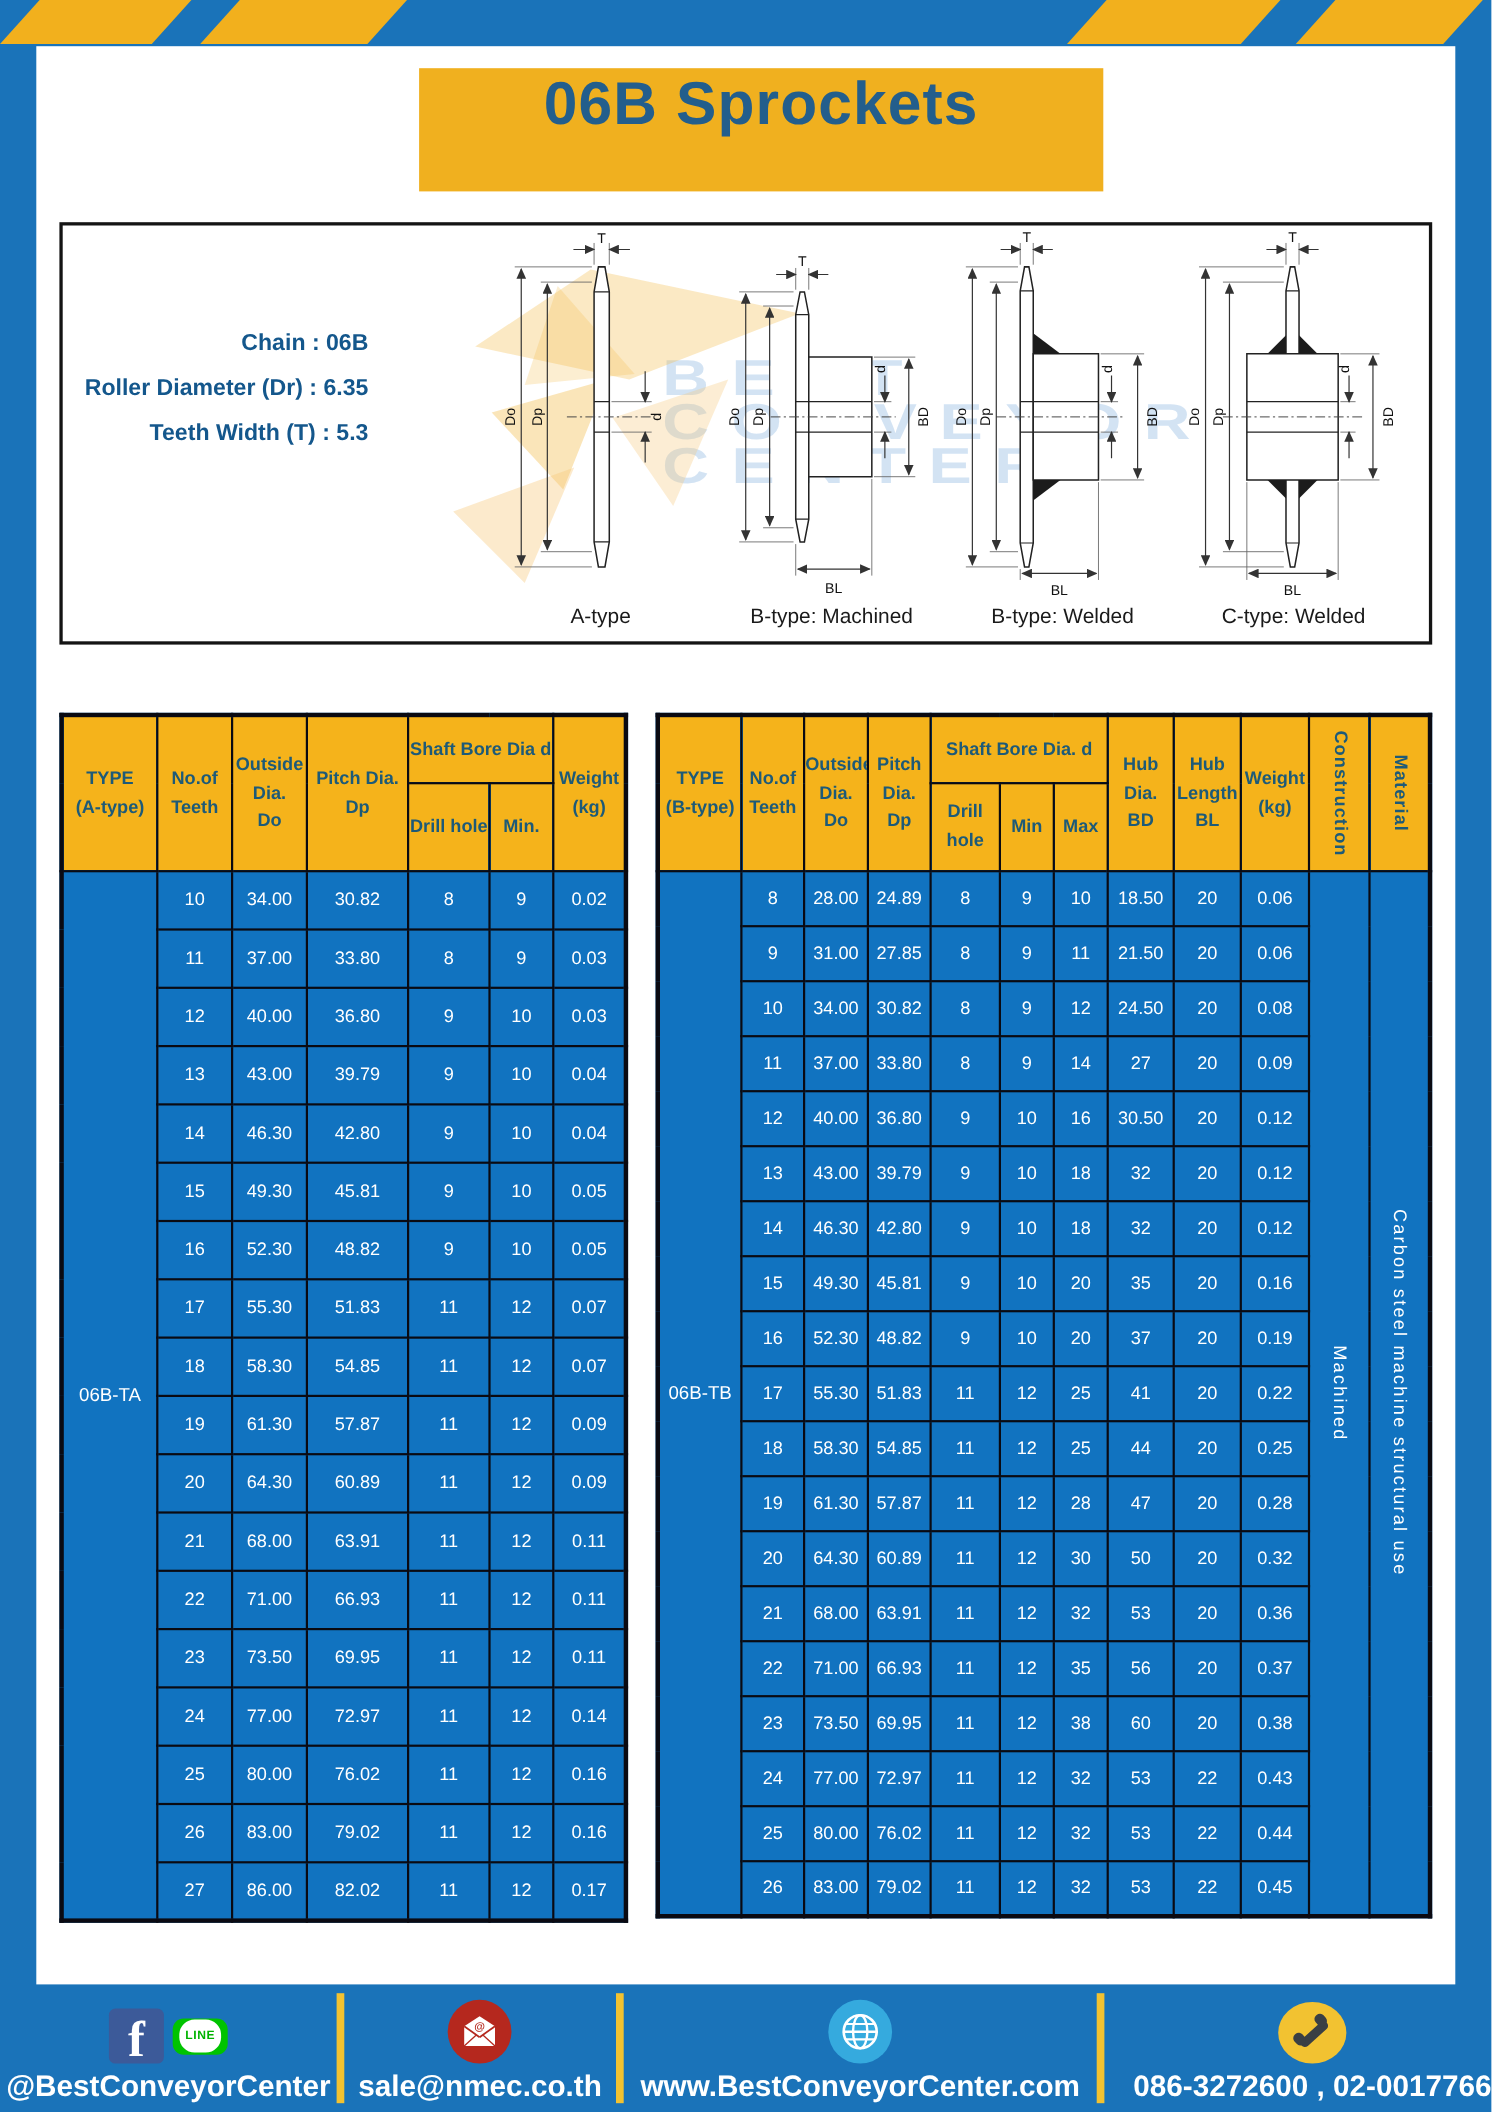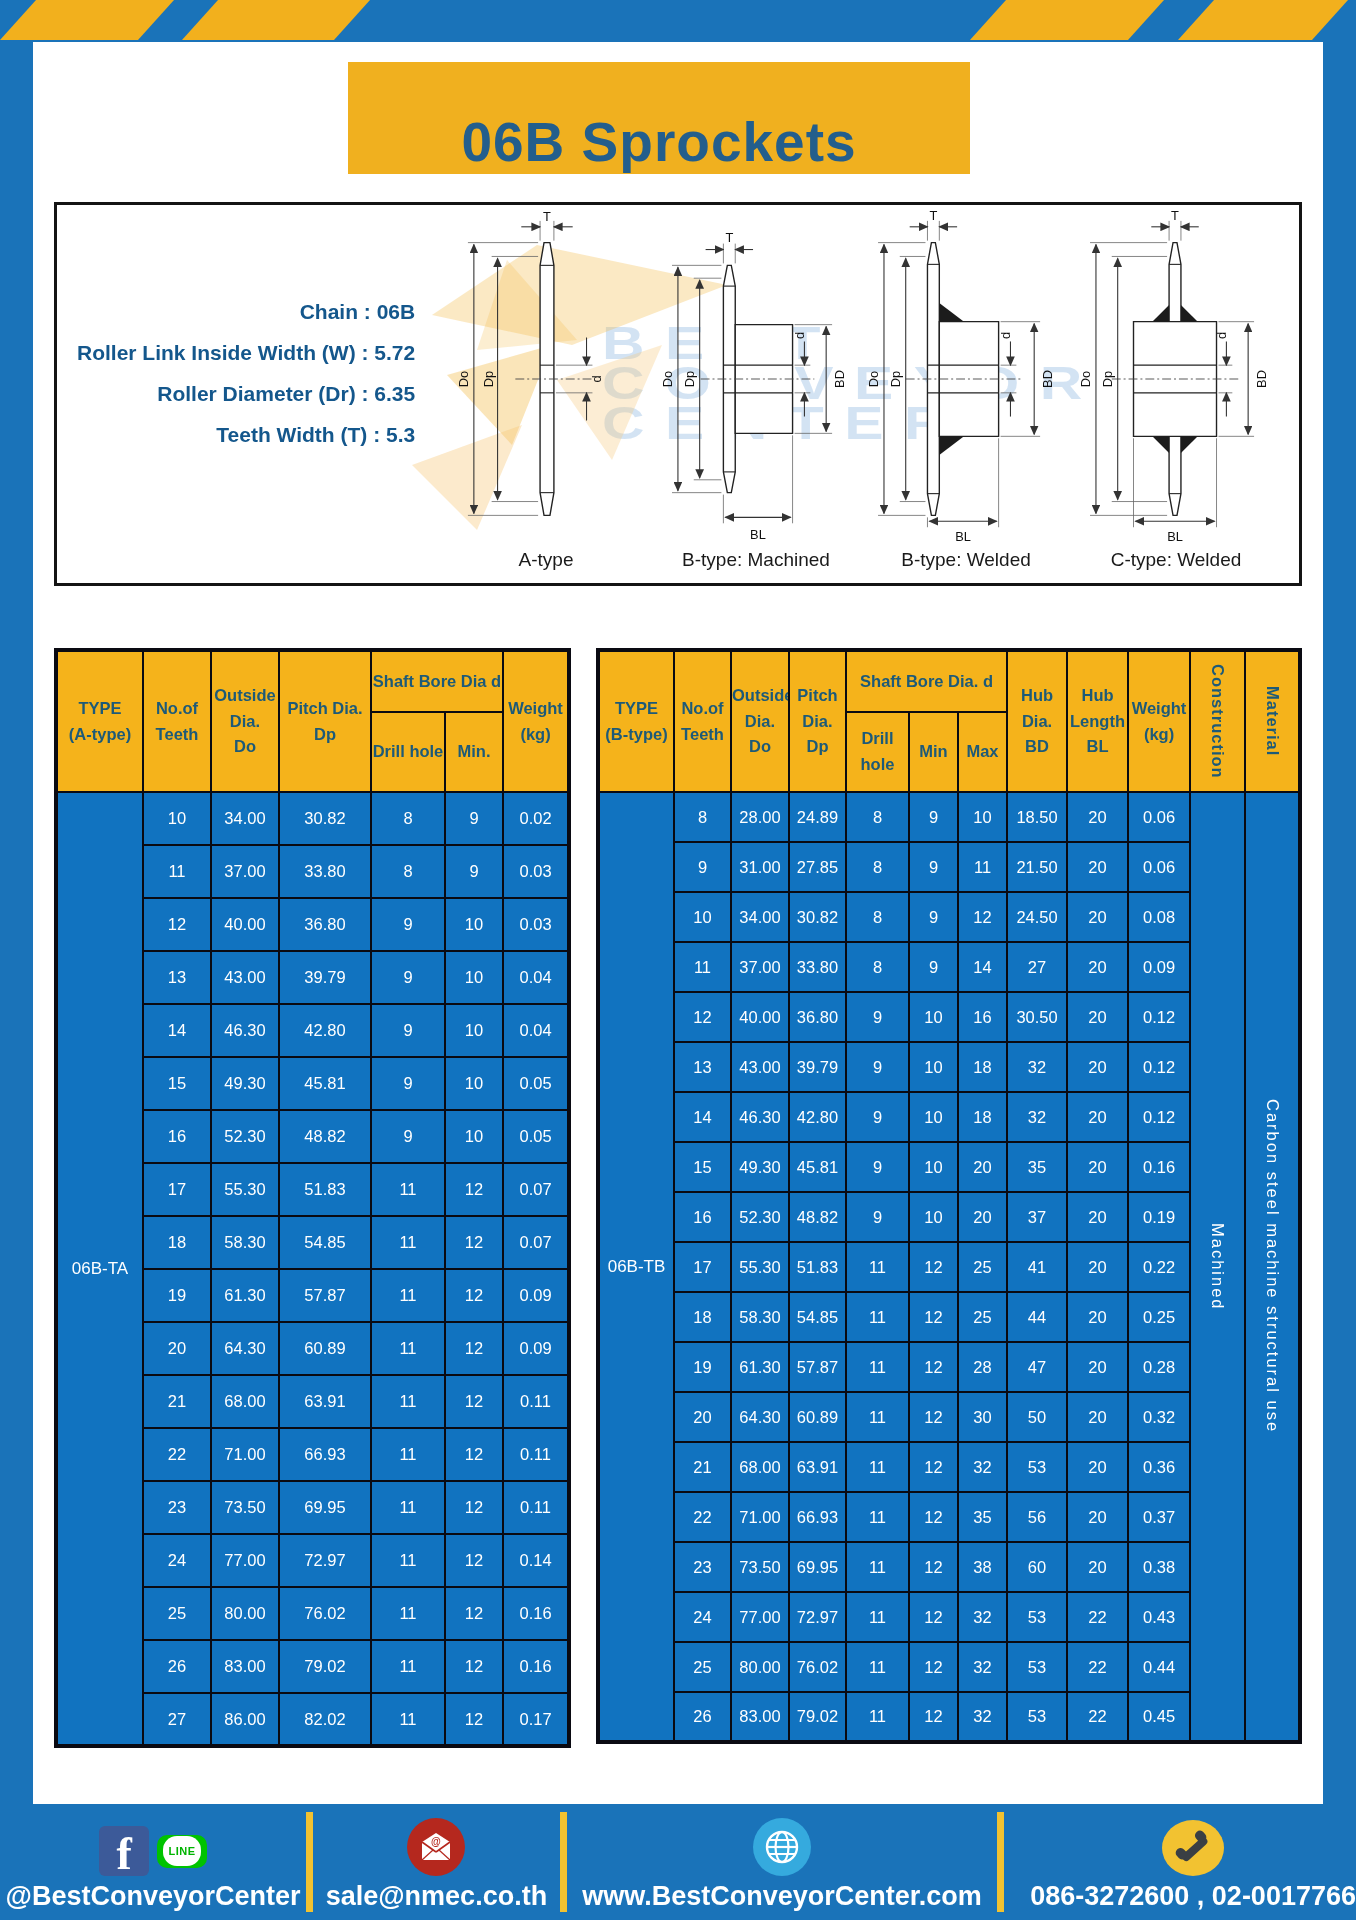--- a/index.html
+++ b/index.html
@@ -11,22 +11,22 @@
   .stripe{position:absolute;top:0;height:40px;background:#f2b01d;transform:skewX(-42deg);}
   .stripe.s1{left:18px;width:138px;}
   .stripe.s2{left:200px;width:152px;}
   .stripe.s3{left:988px;width:158px;}
   .stripe.s4{left:1196px;width:134px;}
 
   
   .panel{position:absolute;left:33px;top:42px;width:1290px;height:1762px;background:#ffffff;}
 
   
-  .banner{position:absolute;left:315px;top:20px;width:622px;height:112px;background:#f0b01f;
-          display:flex;align-items:flex-end;justify-content:center;}
+  .banner{position:absolute;left:348px;top:20px;width:622px;height:112px;background:#f0b01f;
+          display:flex;align-items:flex-start;justify-content:center;}
   .banner h1{margin:0;font-size:55px;font-weight:bold;color:#235e8c;letter-spacing:1px;}
 
   
   .diagram-box{position:absolute;left:21px;top:160px;width:1248px;height:384px;background:#fff;
                border:3px solid #141414;box-sizing:border-box;overflow:hidden;}
   .wm-text{position:absolute;left:545px;top:118px;z-index:0;font-weight:bold;font-size:46px;
            line-height:40px;letter-spacing:16px;color:#a9c9e9;opacity:.5;transform:scaleX(1.28);
            transform-origin:left top;white-space:nowrap;}
   .wm-shape{position:absolute;left:330px;top:25px;z-index:0;}
   .specs{position:absolute;left:20px;top:86px;z-index:2;text-align:right;}
@@ -104,21 +104,20 @@
       <svg class="wm-shape" width="390" height="340" viewBox="0 0 390 340">
         <polygon points="150,15 340,55 185,115 45,85" fill="rgba(243,186,70,0.32)"></polygon>
         <polygon points="60,145 165,115 125,215" fill="rgba(243,186,70,0.38)"></polygon>
         <polygon points="25,235 135,195 90,300" fill="rgba(246,200,120,0.38)"></polygon>
         <polygon points="170,150 275,115 225,230" fill="rgba(246,200,120,0.32)"></polygon>
         <polygon points="120,30 190,110 90,120" fill="rgba(243,186,70,0.25)"></polygon>
       </svg>
 
       <div class="specs">
         <div>Chain : 06B</div>
-        <div>Roller Link Inside Width (W) : 5.72</div>
         <div>Roller Diameter (Dr) : 6.35</div>
         <div>Teeth Width (T) : 5.3</div>
       </div>
 
       <div class="diagrams">
 
         <div class="diagram">
           <svg width="202" height="336" viewBox="0 0 202 340">
             <defs>
               <marker id="arr" markerWidth="9" markerHeight="8" refX="8" refY="4" orient="auto-start-reverse">

